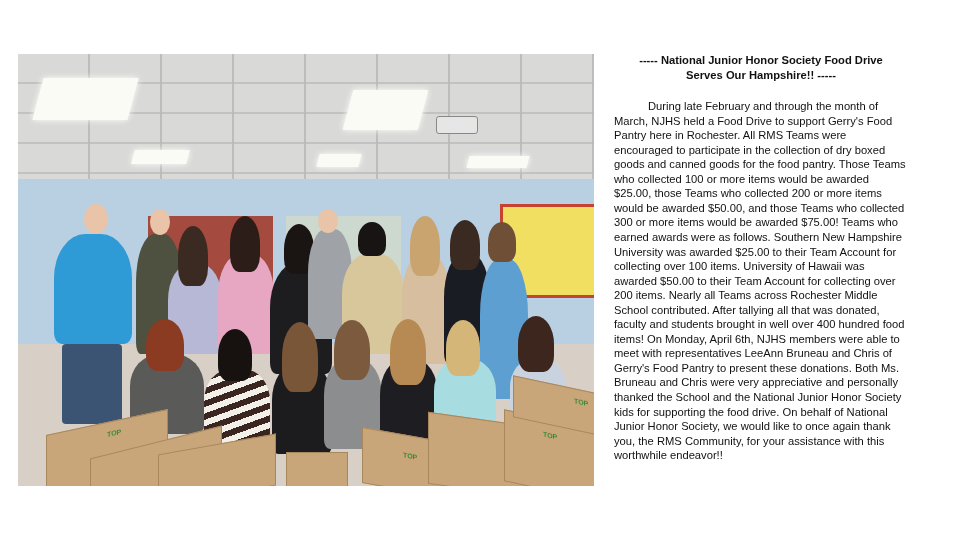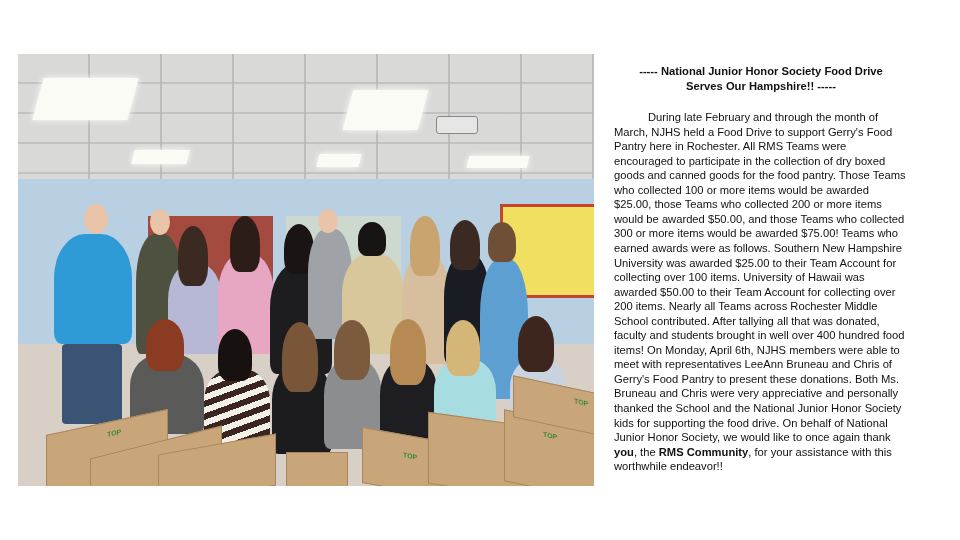--- a/index.html
+++ b/index.html
@@ -22,23 +22,23 @@
   .floor { position: absolute; left: 0; top: 290px; width: 576px; height: 142px; background: #d8d0c6; }
   .person { position: absolute; border-radius: 40% 40% 10% 10%; }
   .head { position: absolute; border-radius: 50%; background: #e9c4a8; }
   .hair { position: absolute; border-radius: 50% 50% 30% 30%; }
   .box { position: absolute; background: #c9a67a; border: 1px solid #a8875c; }
   .box .lbl { position: absolute; color: #3d8a3a; font-size: 7px; font-weight: bold; font-family: "Liberation Sans", sans-serif; }
   .article {
     position: absolute; left: 614px; top: 52px; width: 294px;
     font-size: 11.2px; line-height: 14.55px; color: #111;
   }
-  .title { font-weight: bold; text-align: center; margin: 12px; }
+  .title { font-weight: bold; text-align: center; margin: 1px; }
   .body-text { margin: 0; margin-top: 17px; text-indent: 34px; }
-  .b { font-weight: bold; }
+  .b { font-weight: normal; }
 </style>
 </head>
 <body>
 
 <div class="photo">
   <div class="ceiling"></div>
   <div class="ceiling-lines"></div>
   <div class="light" style="left:20px;top:24px;width:95px;height:42px;"></div>
   <div class="light" style="left:330px;top:36px;width:75px;height:40px;"></div>
   <div class="light" style="left:115px;top:96px;width:55px;height:14px;"></div>

